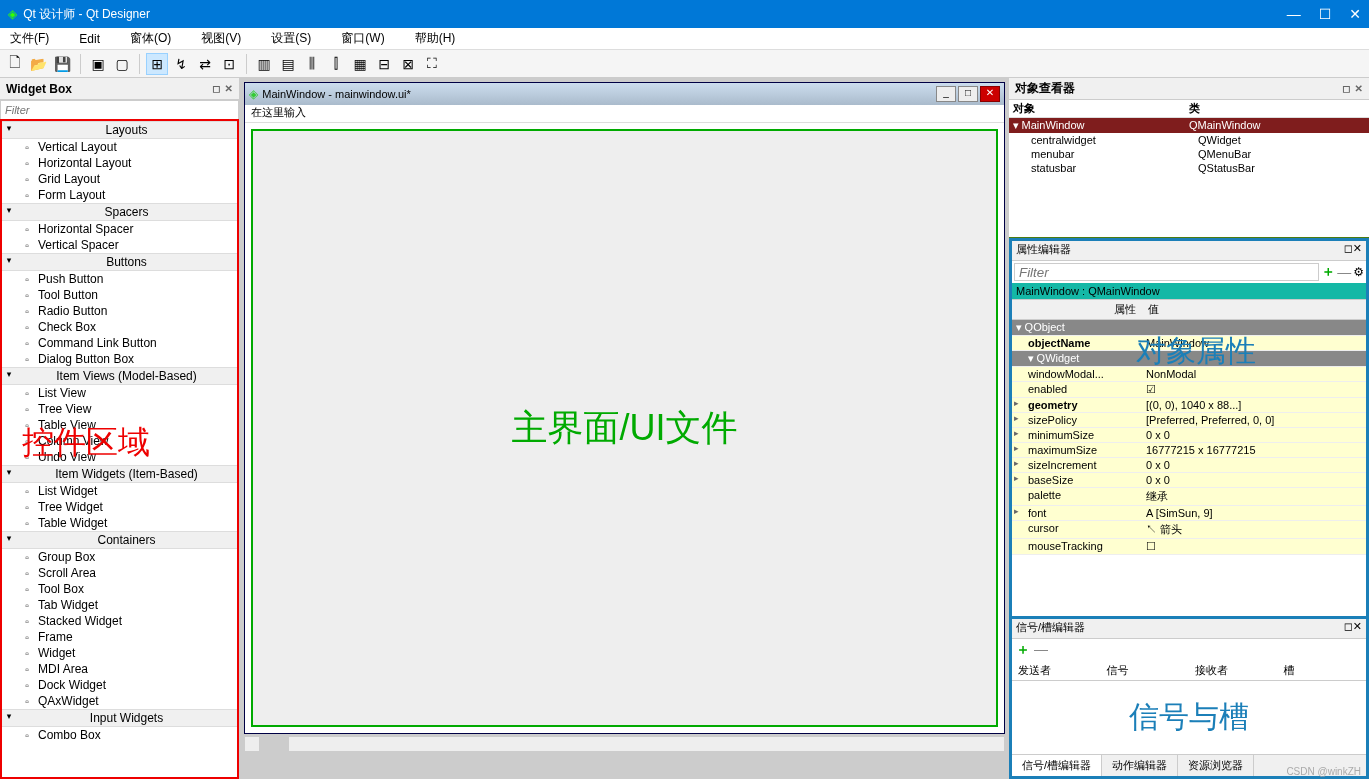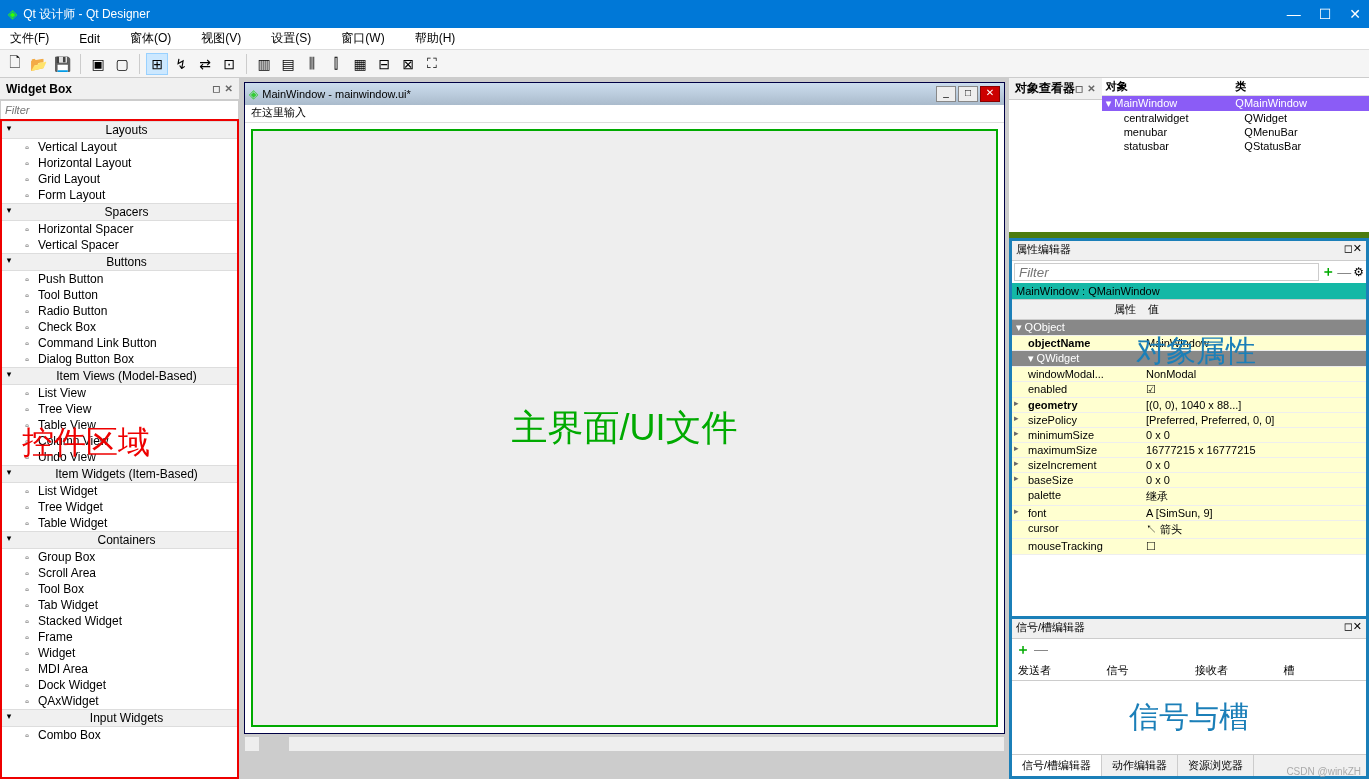--- a/index.html
+++ b/index.html
@@ -31,27 +31,27 @@
 .formwin-title { height: 22px; background: linear-gradient(#cde, #abc); display: flex; align-items: center; padding: 0 4px; gap: 4px; }
 .formwin-title .ftitle { flex: 1; font-size: 11px; }
 .formwin-title .fbtns { display: flex; gap: 2px; }
 .fbtn { width: 20px; height: 16px; border: 1px solid #888; background: #eee; font-size: 10px; text-align: center; }
 .fbtn.close { background: #c00; color: #fff; border-color: #800; }
 .formwin-menu { height: 18px; padding: 0 6px; font-size: 11px; border-bottom: 1px solid #ddd; }
 .formwin-body { flex: 1; background-image: radial-gradient(#bbb 0.5px, transparent 0.5px); background-size: 8px 8px; background-color: #eee; position: relative; margin: 6px; border: 2px solid #0a0; }
 .hscroll { height: 16px; background: #eee; margin: 0 2px 2px 2px; border: 1px solid #ccc; position: relative; }
 .hscroll .thumb { position: absolute; left: 14px; width: 30px; top: 0; bottom: 0; background: #ccc; }
 .right { width: 360px; display: flex; flex-direction: column; background: #fff; }
-.objinsp { height: 160px; border-bottom: 6px solid #4d7c0f; display: flex; }
+.objinsp { height: 160px; border-bottom: 1px solid #4d7c0f; display: flex; flex-direction: column; }
 .objinsp-body { flex: 1; overflow: auto; font-size: 11px; }
 .objrow { display: flex; padding: 1px 4px; }
 .objrow .c1 { flex: 1; }
 .objrow .c2 { flex: 1; }
 .objrow.hdr { font-weight: bold; border-bottom: 1px solid #ddd; }
-.objrow.sel { background: #8b5cf6; color: #fff; }
+.objrow.sel { background: #7f1d1d; color: #fff; }
 .indent1 { padding-left: 18px; }
 .propedit { flex: 1; border: 3px solid #1b7fb8; display: flex; flex-direction: column; position: relative; }
 .propedit-hdr { height: 20px; background: #f0f0f0; padding: 1px 4px; font-size: 11px; border-bottom: 1px solid #ccc; display: flex; justify-content: space-between; }
 .prop-filterrow { display: flex; align-items: center; padding: 2px; gap: 2px; }
 .prop-filterrow input { flex: 1; height: 18px; border: 1px solid #ccc; padding: 0 4px; font-style: italic; color: #999; }
 .prop-class { padding: 2px 4px; font-size: 11px; background: #14b8a6; }
 .prop-colhdr { display: flex; background: #f0f0f0; border-top: 1px solid #ccc; border-bottom: 1px solid #ccc; font-size: 11px; }
 .prop-colhdr div { padding: 2px 6px; text-align: right; }
 .prop-body { flex: 1; overflow: auto; font-size: 11px; }
 .prow { display: flex; border-bottom: 1px solid #eee; }

